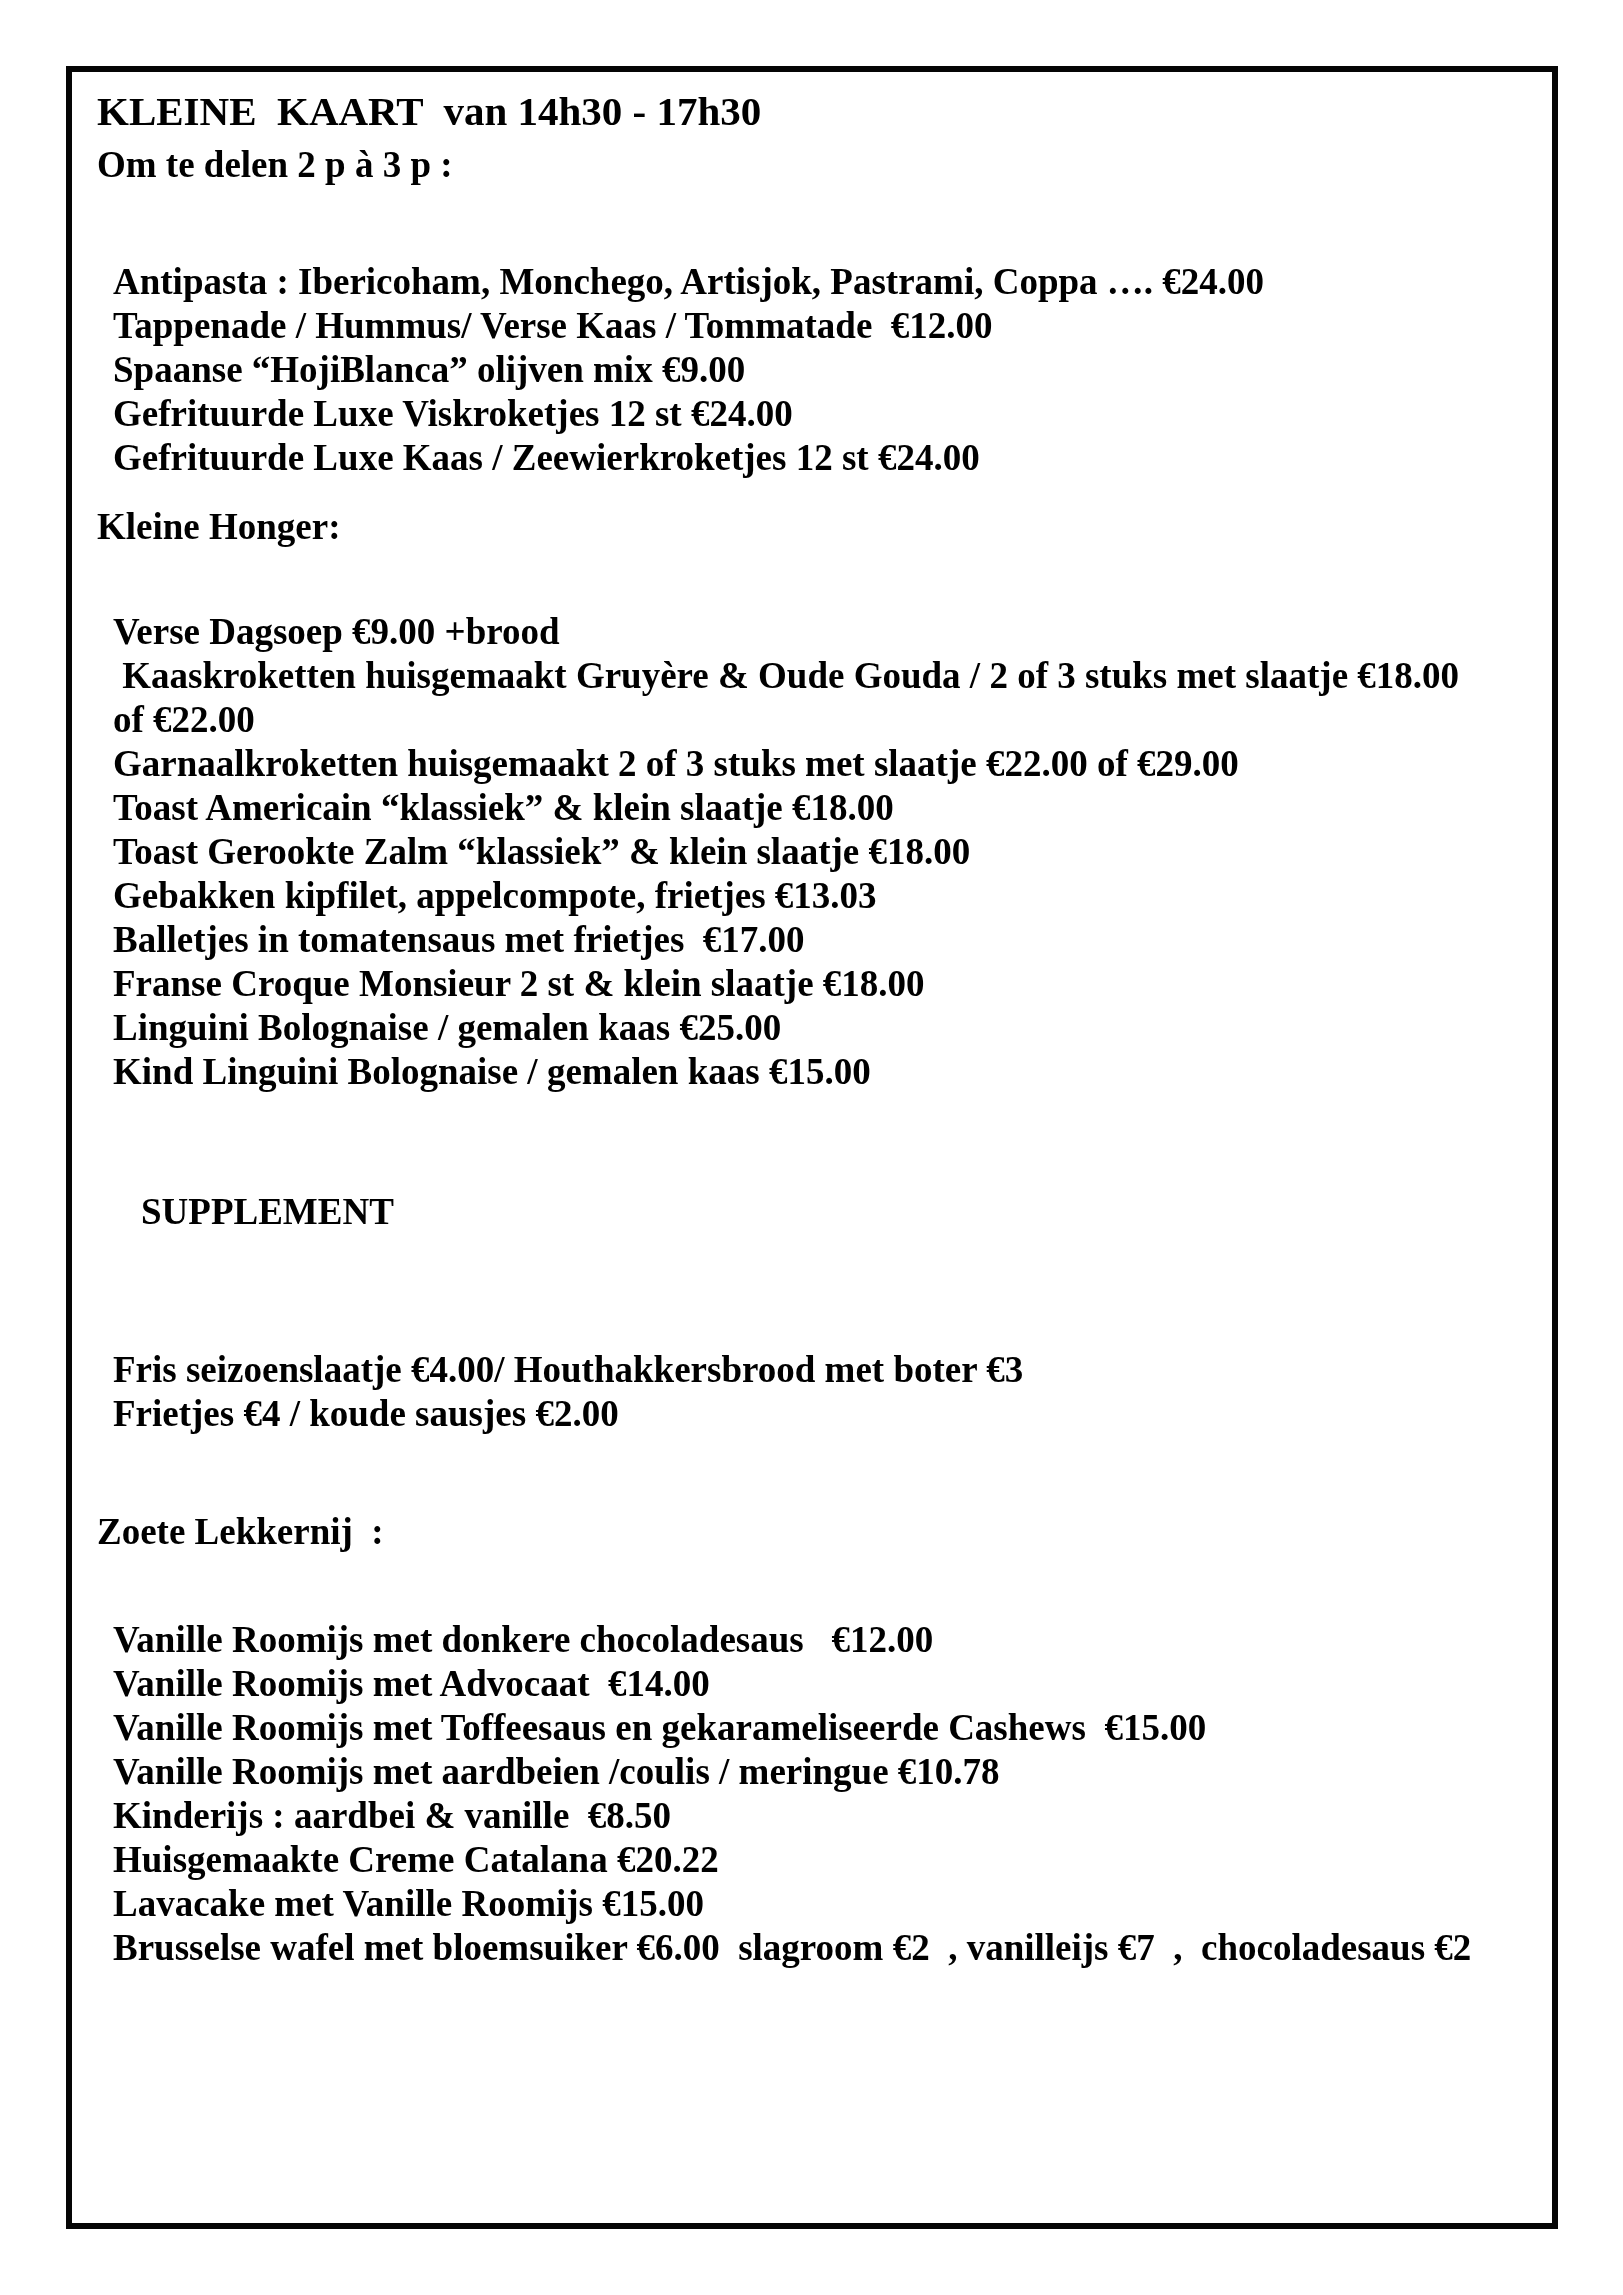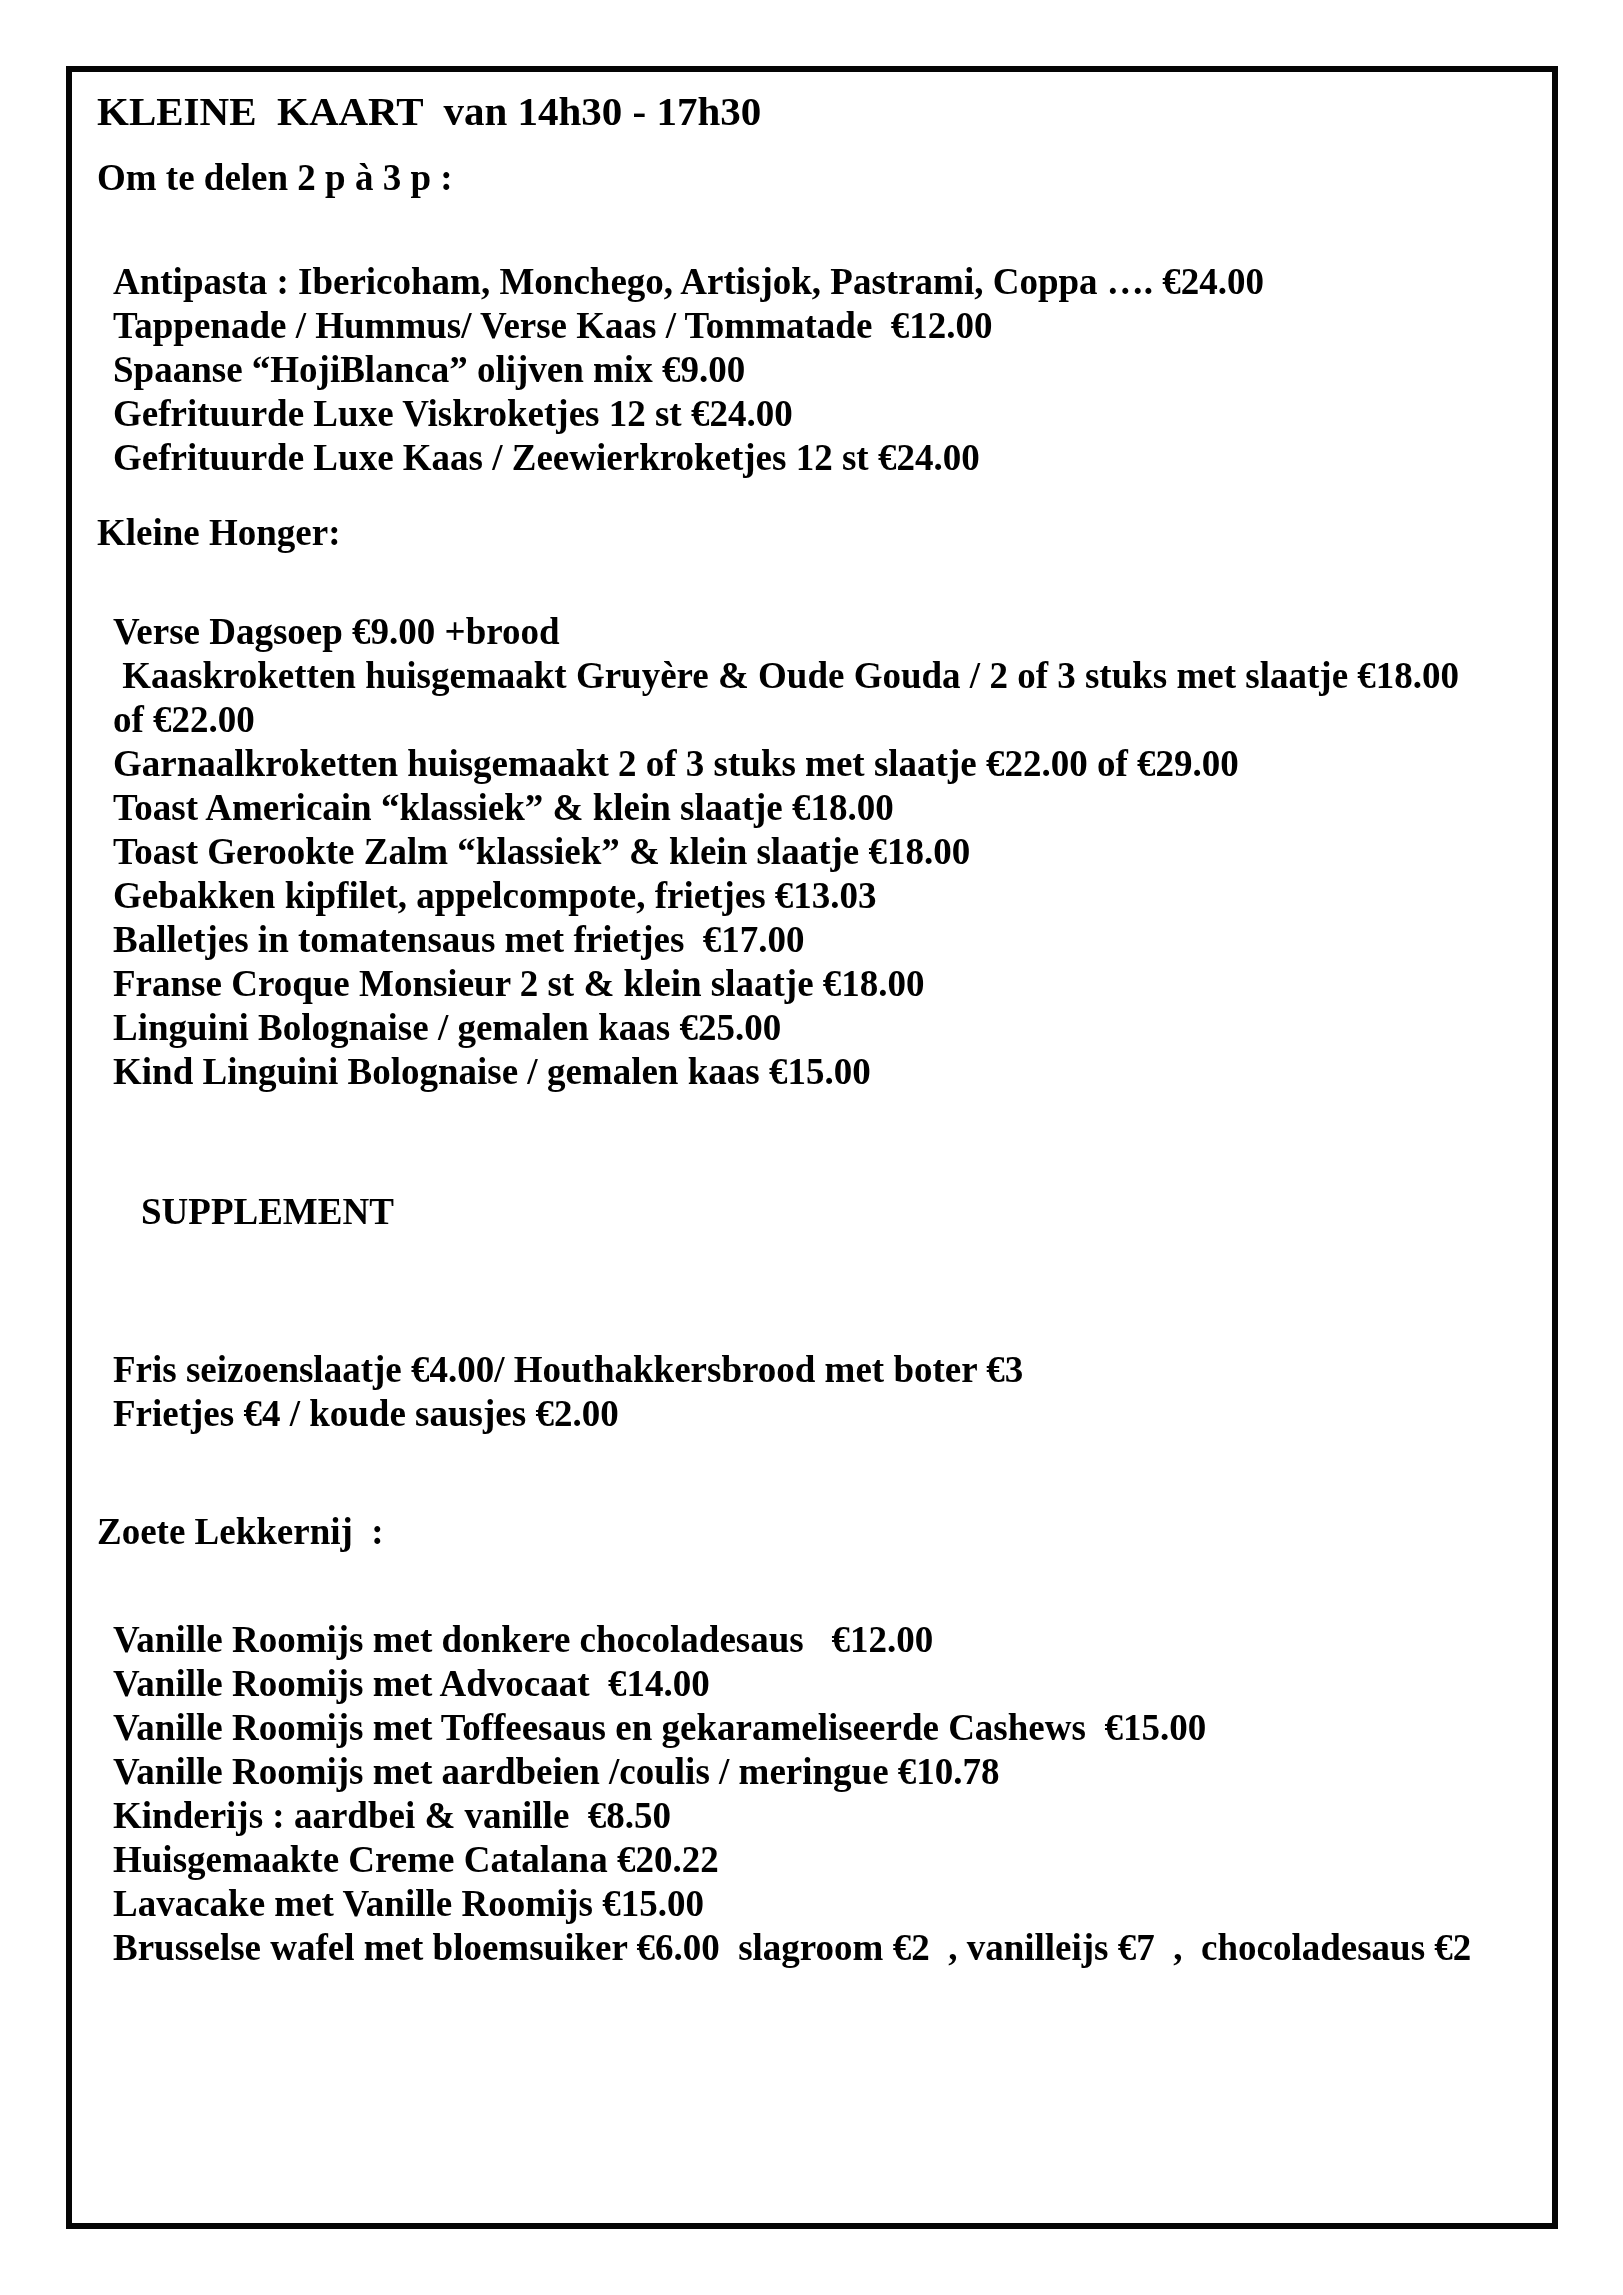--- a/index.html
+++ b/index.html
@@ -53,23 +53,23 @@
     margin: 16px;
   }
   .items p.line {
     margin: 0;
     font-size: 37px;
     line-height: 44px;
     white-space: pre;
   }
   .items.dessert p.line { line-height: 44px; }
 
-  #heading-share   { top: 156px; }
+  #heading-share   { top: 143px; }
   #items-share     { top: 244px; }
-  #heading-honger  { top: 505px; margin-top: 6px; }
+  #heading-honger  { top: 505px; }
   #items-honger    { top: 594px; }
   #heading-suppl   { top: 1190px; margin-left: 44px; }
   #items-suppl     { top: 1332px; }
   #heading-zoete   { top: 1510px; }
   #items-zoete     { top: 1602px; }
 </style>
 </head>
 <body>
 
 <div class="page">

